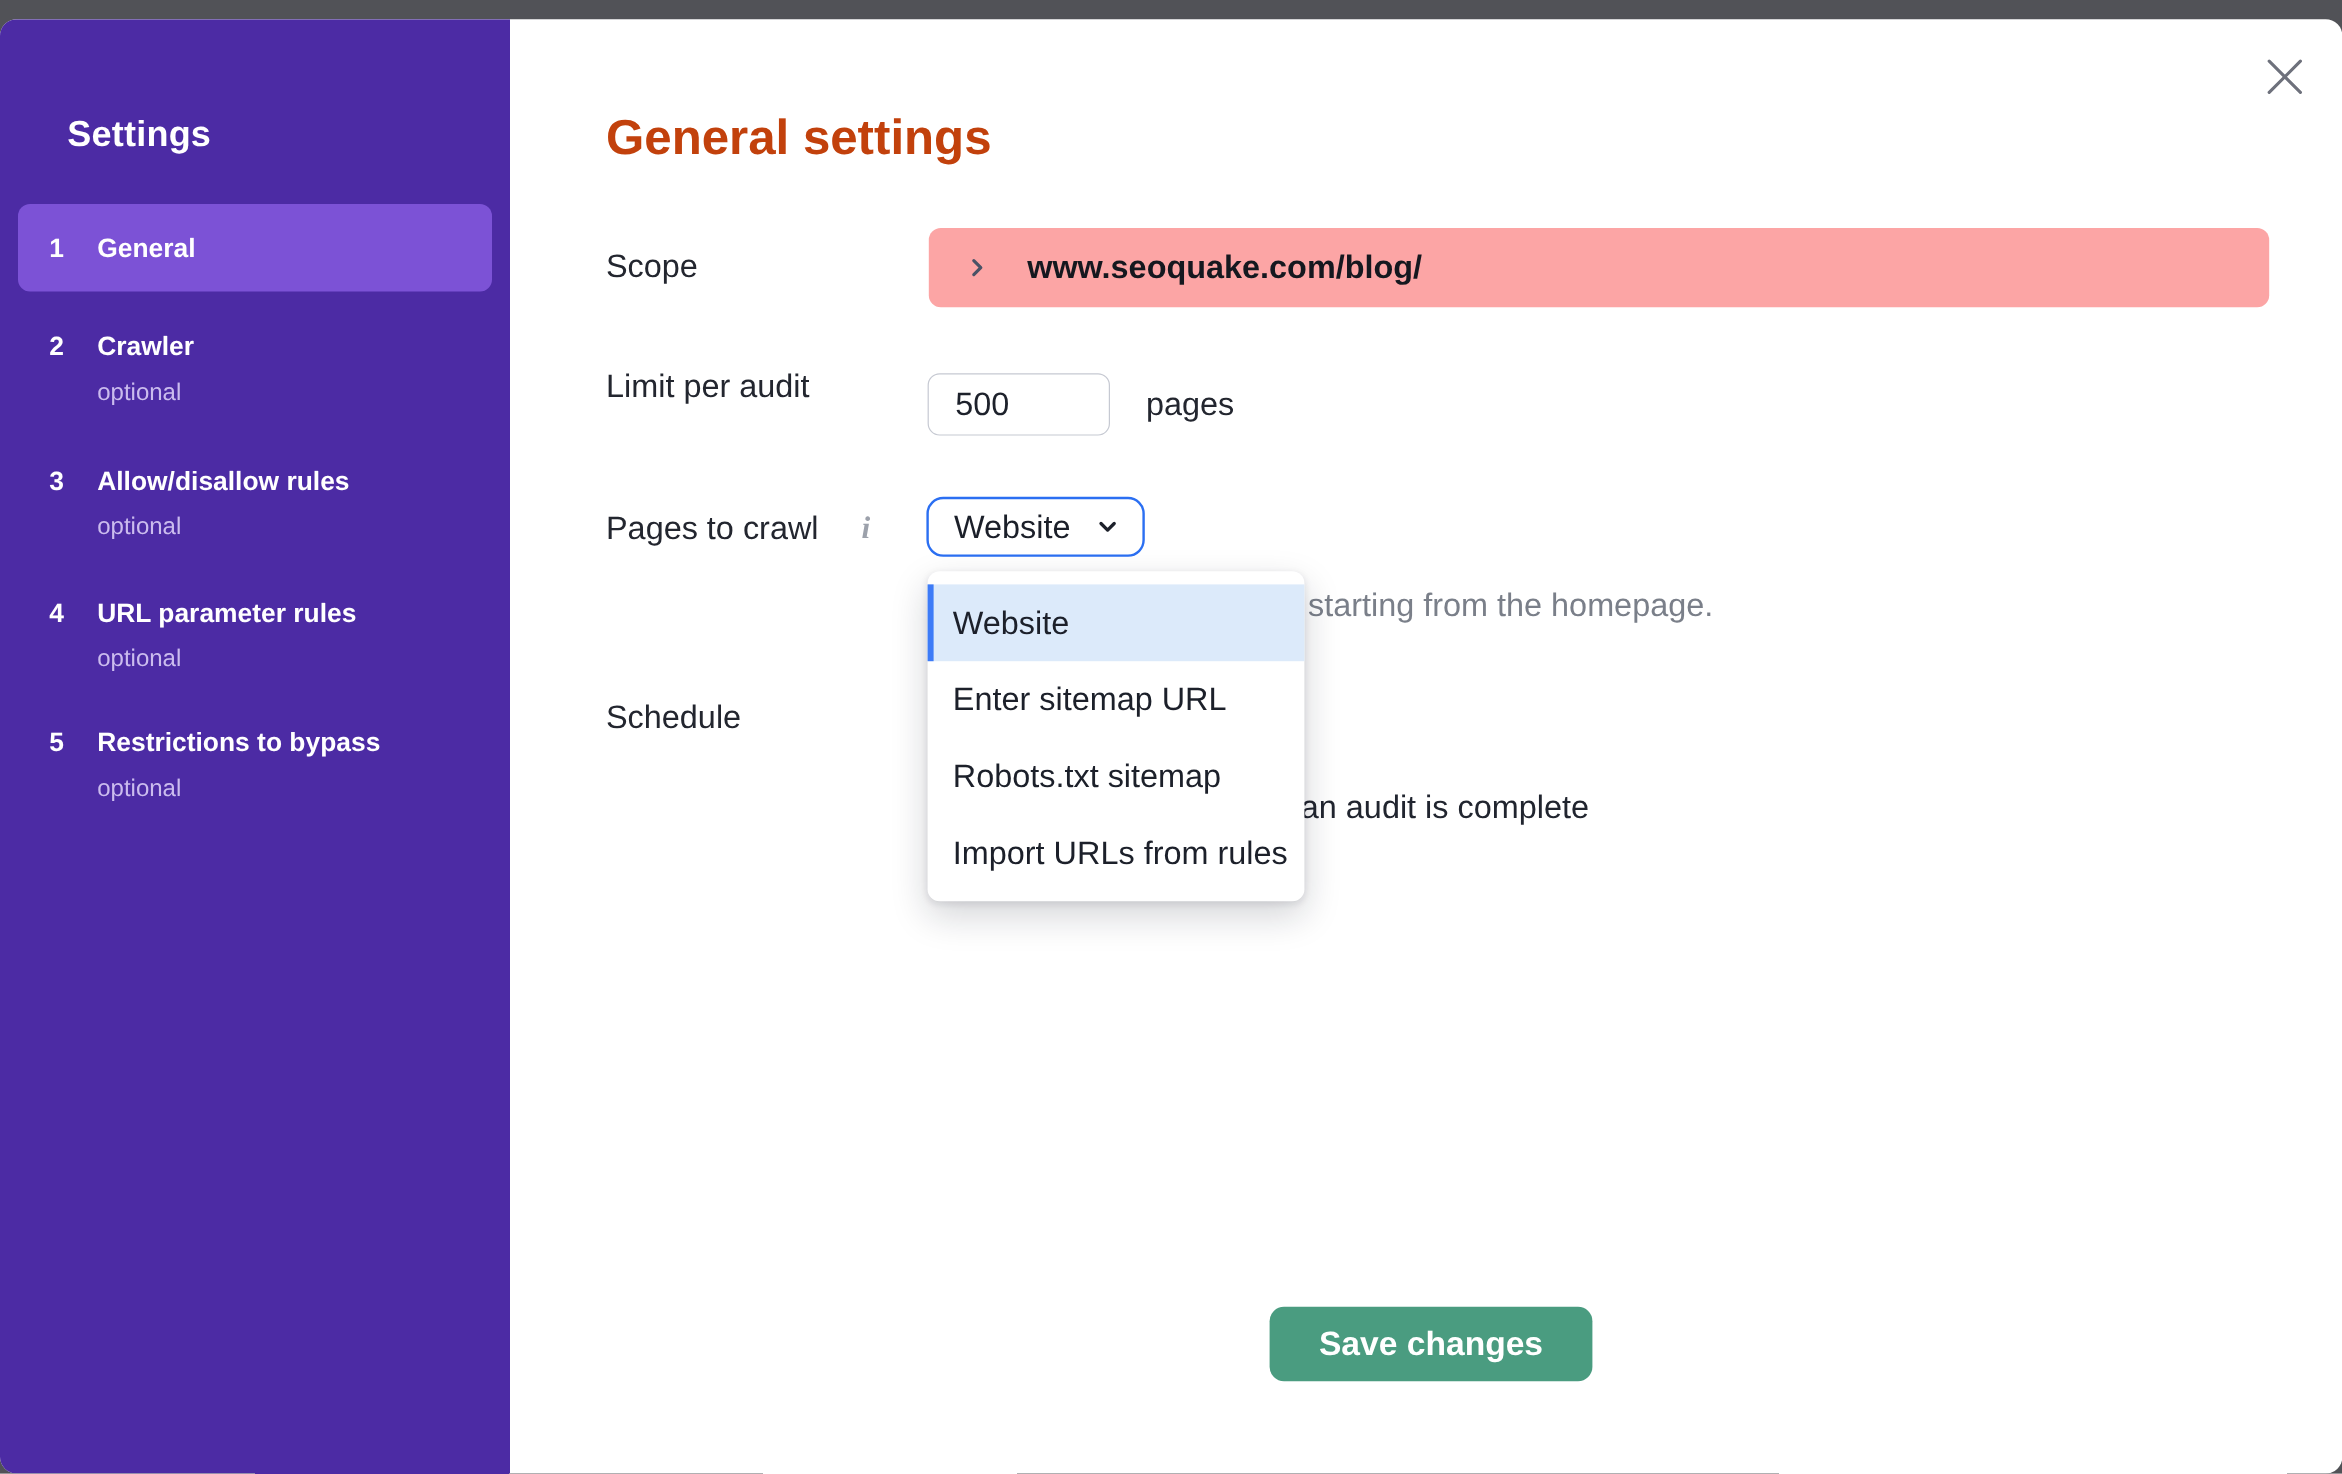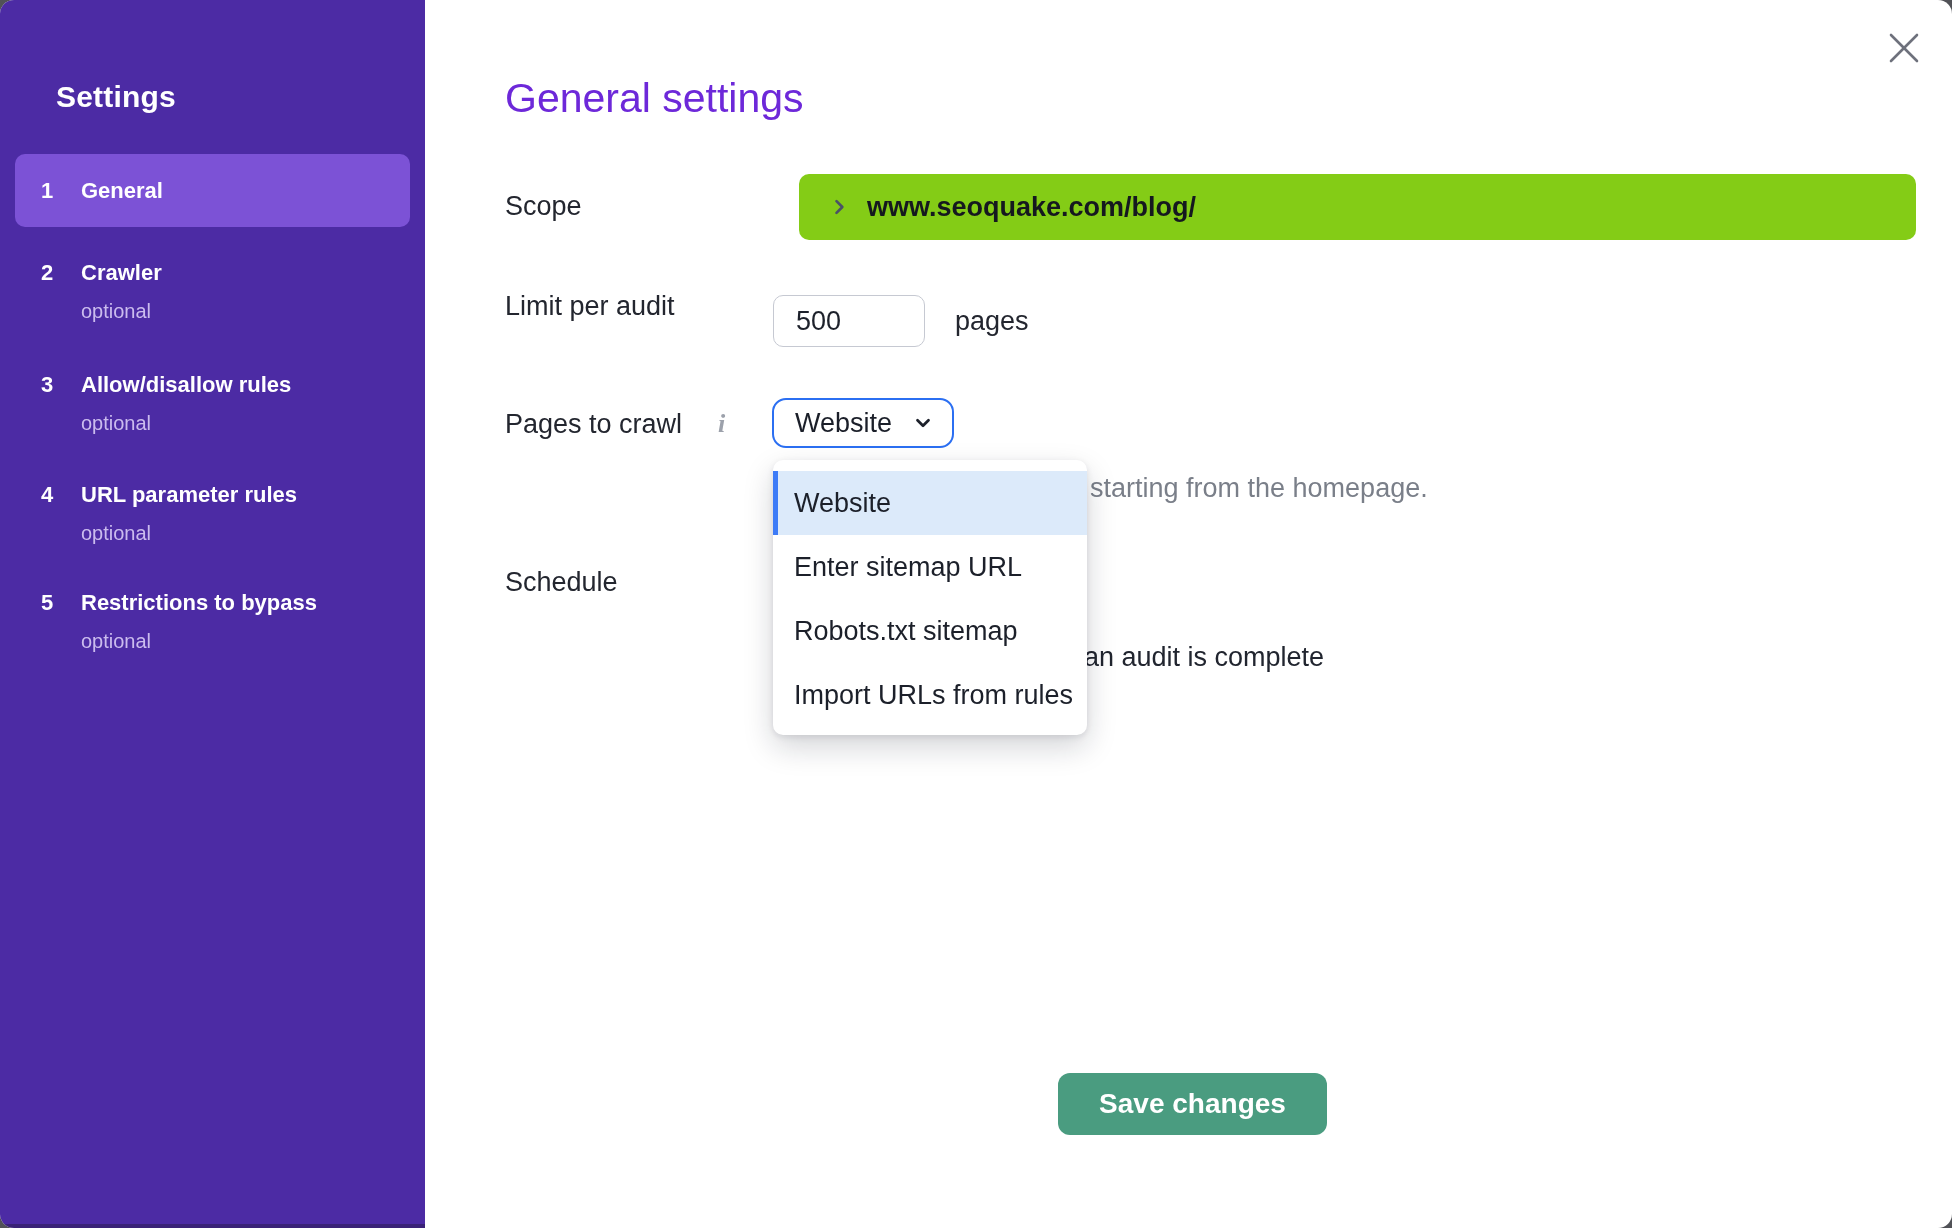--- a/index.html
+++ b/index.html
@@ -8,20 +8,21 @@
     background:#515257;
     font-family:"Liberation Sans", sans-serif;
     position:relative;
     overflow:hidden;
   }
   .modal{
     position:absolute;inset:0;
     background:#ffffff;
     border-radius:14px;
     overflow:hidden;
+    margin-top:16px;
   }
   
   .sidebar{
     position:absolute;left:0;top:0;width:425px;height:1224px;
     background:#4C2BA4;
   }
   .sidebar-bottom-edge{
     position:absolute;left:0;top:1224px;width:425px;height:4px;
     background:#3A2277;
   }
@@ -39,36 +40,36 @@
   .nav-item .txt{display:flex;flex-direction:column;gap:10px;}
   .nav-item .lbl{font-size:22px;font-weight:700;line-height:30px;}
   .nav-item .opt{font-size:20px;font-weight:400;line-height:26px;color:#CBBCEE;}
   .nav-item.active{
     top:154px;height:73px;border-radius:10px;background:#7C52D6;
     align-items:center;padding-top:0;padding-bottom:0;
   }
   
   .page-title{
     position:absolute;left:505px;top:74px;
-    font-size:41px;font-weight:400;color:#6d28d9;line-height:48px;
+    font-size:41px;font-weight:700;color:#c2410c;line-height:48px;
   }
   .close-btn{
     position:absolute;left:1878px;top:22px;width:52px;height:52px;
     display:flex;align-items:center;justify-content:center;
     background:none;border:none;cursor:pointer;padding:0;
   }
   
   .field-label{
     position:absolute;left:505px;
     font-size:27px;color:#23262F;line-height:32px;
   }
   .scope-field{
-    position:absolute;left:799px;top:174px;width:1117px;height:66px;
-    background:#84cc16;border-radius:10px;
-    display:flex;align-items:center;gap:18px;
+    position:absolute;left:774px;top:174px;width:1117px;height:66px;
+    background:#fca5a5;border-radius:10px;
+    display:flex;align-items:center;gap:32px;
     padding-left:30px;box-sizing:border-box;cursor:pointer;
   }
   .scope-value{font-size:27px;font-weight:700;color:#15181F;}
   .limit-input{
     position:absolute;left:773px;top:295px;width:152px;height:52px;
     border:1.5px solid #C6C9D2;border-radius:10px;
     padding:0 0 0 22px;box-sizing:border-box;
     font-size:27px;color:#1D212B;font-family:"Liberation Sans",sans-serif;
     outline:none;background:#fff;
   }

